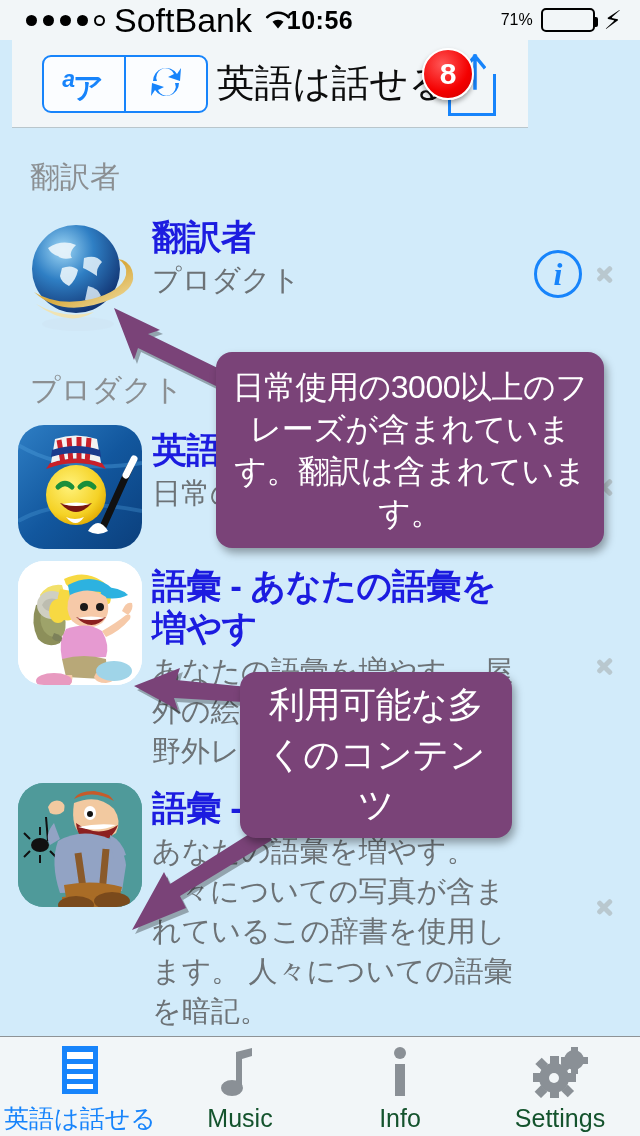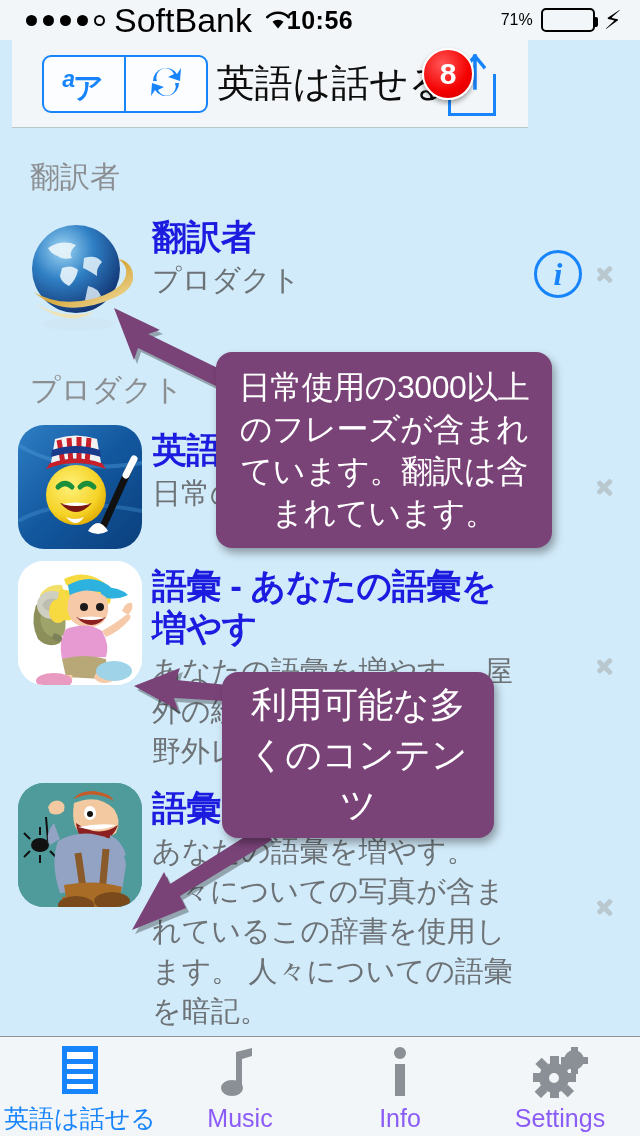--- a/index.html
+++ b/index.html
@@ -129,37 +129,37 @@
   .chev:before{ top:9px; transform:rotate(45deg); transform-origin:left center;}
   .chev:after{ bottom:8px; transform:rotate(-45deg); transform-origin:left center;}
 
   
   .tooltip{
     position:absolute; background:#7a4378; border-radius:16px;
     color:#fff; text-align:center; box-shadow:3px 5px 8px rgba(0,0,0,.35);
     z-index:20; padding:14px 12px;
     line-height:42px; letter-spacing:-0.5px;
   }
-  #tooltip-1{ left:216px; top:352px; width:336px; font-size:32px; }
-  #tooltip-2{ left:222px; top:672px; width:272px; height:166px; font-size:36px;
+  #tooltip-1{ left:216px; top:352px; width:388px; font-size:32px; }
+  #tooltip-2{ left:240px; top:672px; width:272px; height:166px; font-size:36px;
               display:flex; align-items:center; justify-content:center; line-height:50px;}
 
   .arrow-svg{ position:absolute; z-index:19; pointer-events:none; }
 
   
   .tabbar{
     position:absolute; bottom:0; left:0; width:640px; height:100px;
     background:#f2f6f8; border-top:1px solid #8e9396;
     display:flex;
   }
   .tab{
     flex:1; display:flex; flex-direction:column; align-items:center;
     justify-content:center; gap:6px; padding-top:6px;
   }
-  .tab-label{ font-size:25px; color:#8b5cf6; }
+  .tab-label{ font-size:25px; color:#14532d; }
   .tab.active .tab-label{ color:#1784fb; }
   .tab-icon{ height:52px; display:flex; align-items:flex-end; justify-content:center; }
 </style>
 </head>
 <body>
 
 <div class="statusbar">
   <div class="sb-left">
     <div class="dots">
       <span class="dot"></span>

